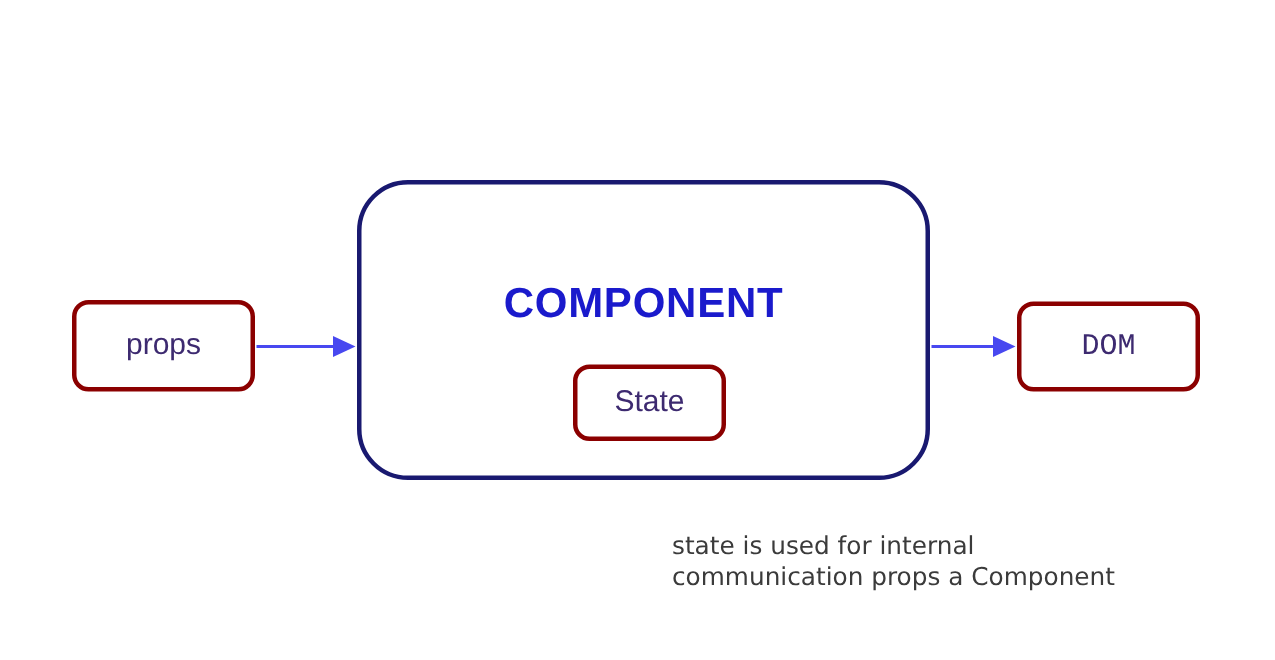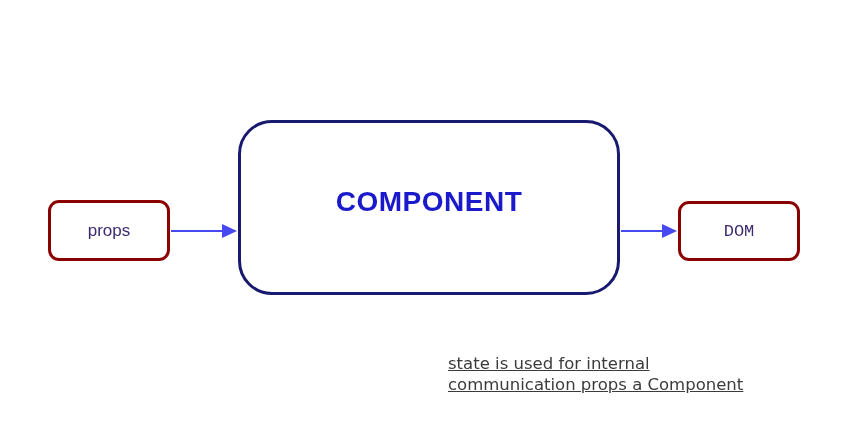--- a/index.html
+++ b/index.html
@@ -18,30 +18,30 @@
   .small-box {
     position: absolute;
     box-sizing: border-box;
     border: 3px solid #8B0000;
     border-radius: 11px;
     background: #ffffff;
     display: flex;
     align-items: center;
     justify-content: center;
     color: #3d2a70;
-    font-size: 17px;
+    font-size: 20px;
   }
   .props-box  { left: 48px;  top: 200px; width: 122px; height: 61px; }
   .dom-box    { left: 678px; top: 201px; width: 122px; height: 60px; font-family: Liberation Mono, monospace; }
   .state-box  { left: 141px; top: 120px; width: 102px; height: 51px; }
   .component-box {
     position: absolute;
     box-sizing: border-box;
     left: 238px; top: 120px;
-    width: 382px; height: 175px;
+    width: 382px; height: 200px;
     border: 3px solid #191970;
     border-radius: 34px;
     background: #ffffff;
   }
   .component-title {
     position: absolute;
     left: 0; right: 0;
     top: 63px;
     text-align: center;
     font-size: 28px;
@@ -71,39 +71,41 @@
     border-left: 15px solid #4848f0;
   }
   .caption {
     position: absolute;
     left: 448px;
     top: 353px;
     font-family: "DejaVu Sans", sans-serif;
     font-size: 16.5px;
     line-height: 21px;
     color: #3b3b3b;
-    text-decoration: underline;
   }
 </style>
 </head>
 <body>
 
 <div class="canvas">
 
   <div class="small-box props-box">
     <span>props</span>
   </div>
 
   <div class="arrow arrow-1">
     <div class="arrow-line"></div>
     <div class="arrow-head"></div>
   </div>
 
   <div class="component-box">
     <div class="component-title">COMPONENT</div>
+    <div class="small-box state-box">
+      <span>State</span>
+    </div>
   </div>
 
   <div class="arrow arrow-2">
     <div class="arrow-line"></div>
     <div class="arrow-head"></div>
   </div>
 
   <div class="small-box dom-box">
     <span>DOM</span>
   </div>

